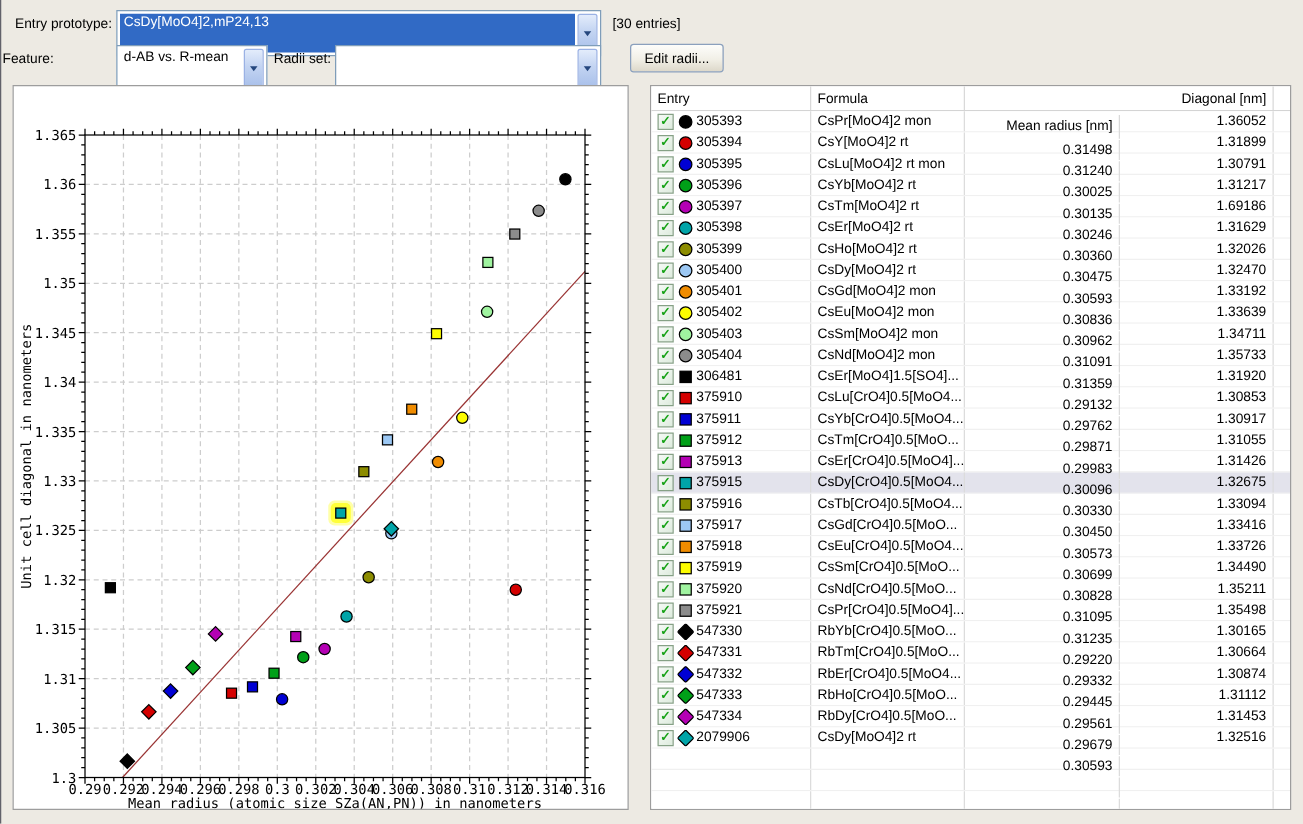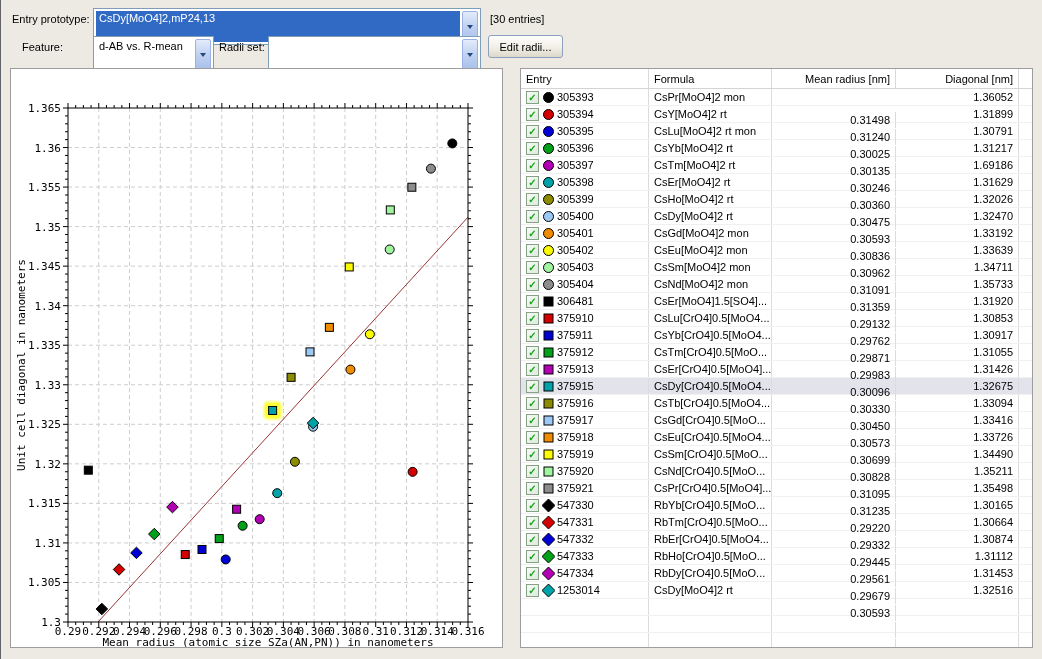--- a/index.html
+++ b/index.html
@@ -23,28 +23,28 @@
     position:absolute;right:2px;top:2px;bottom:2px;width:16px;border-radius:2px;
     border:1px solid #9ab1e4;
     background:linear-gradient(#e3ecfb,#c3d4f2 45%,#a9c0ea);
     display:flex;align-items:center;justify-content:center;
   }
   .tri{width:0;height:0;border-left:3.5px solid transparent;border-right:3.5px solid transparent;border-top:4px solid #25477e;}
   .xp-button{
     position:absolute;border:1px solid #8ba0bd;border-radius:3px;
     background:linear-gradient(#fdfdfb,#f1efe6 55%,#ddd8ca);
     display:flex;align-items:center;justify-content:center;
-    font-family:"Liberation Sans",sans-serif;font-size:11px;color:#000;
+    font-family:"Liberation Sans",sans-serif;font-size:11px;color:#000;margin-left:16px;
   }
   
   .panel{position:absolute;background:#fff;border:1px solid #9d9d9d;}
   #plot-panel{left:9px;top:68px;width:493px;height:580px;}
   #table-panel{left:519px;top:68px;width:513px;height:580px;overflow:hidden;}
   
-  .thead{display:flex;height:20px;border-bottom:1px solid #d4d4d4;background:#fff;align-items:flex-end;}
+  .thead{display:flex;height:20px;border-bottom:1px solid #d4d4d4;background:#fff;align-items:center;}
   .thead .hc{height:100%;display:flex;align-items:center;border-right:1px solid #d9d9d9;padding:0 5px;}
   .c-entry{width:128px;}
   .c-formula{width:123px;}
   .c-mr{width:124px;justify-content:flex-end;margin-top:45px;}
   .c-dg{width:123px;justify-content:flex-end;}
   .c-end{flex:1;border-right:none !important;}
   .trow{display:flex;height:17px;align-items:center;border-bottom:1px solid #f0f0f0;background:#fff;}
   .trow.selected{background:#e3e3ec;}
   .trow .cell{height:100%;display:flex;align-items:center;border-right:1px solid #dcdcdc;padding:0 5px;white-space:nowrap;overflow:hidden;}
   .trow .cell.num{justify-content:flex-end;}
@@ -66,21 +66,21 @@
   <div>
     <span class="tb-label" style="left:11px;top:13px;">Entry prototype:</span>
     <div class="combo" style="left:92px;top:8px;width:388px;">
       <div class="val selected">CsDy[MoO4]2,mP24,13</div>
       <div class="arrow-btn">
           <span class="tri"></span>
         </div>
     </div>
     <span class="tb-label" style="left:489px;top:13px;">[30 entries]</span>
 
-    <span class="tb-label" style="left:11px;top:41px;padding-left:10px;">Feature:</span>
+    <span class="tb-label" style="left:1px;top:41px;">Feature:</span>
     <div class="combo" style="left:92px;top:36px;width:121px;">
       <div class="val">d-AB vs. R-mean</div>
       <div class="arrow-btn">
           <span class="tri"></span>
         </div>
     </div>
     <span class="tb-label" style="left:218px;top:41px;">Radii set:</span>
     <div class="combo" style="left:267px;top:36px;width:213px;">
       <div class="arrow-btn">
           <span class="tri"></span>
@@ -805,21 +805,21 @@
           <div class="cell c-mr num">0.29679</div>
           <div class="cell c-dg num">1.31453</div>
           <div class="cell c-end"></div>
         </div>
         <div class="trow">
           <div class="cell c-entry entry-cell">
             <span class="cbx">✓</span>
             <svg width="13" height="13" class="mk">
               <path d="M 6.5 0.020000000000000462 L 12.98 6.5 L 6.5 12.98 L 0.020000000000000462 6.5 Z" fill="#00a4a8" stroke="#000" stroke-width="1"></path>
             </svg>
-            <span class="idtxt">1253014</span>
+            <span class="idtxt">2079906</span>
           </div>
           <div class="cell c-formula">CsDy[MoO4]2 rt</div>
           <div class="cell c-mr num">0.30593</div>
           <div class="cell c-dg num">1.32516</div>
           <div class="cell c-end"></div>
         </div>
         <div class="trow">
           <div class="cell c-entry"></div>
           <div class="cell c-formula"></div>
           <div class="cell c-mr"></div>

